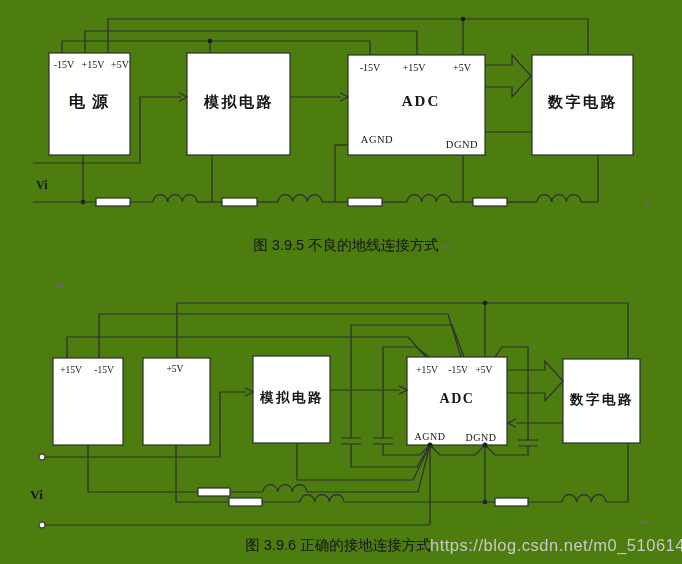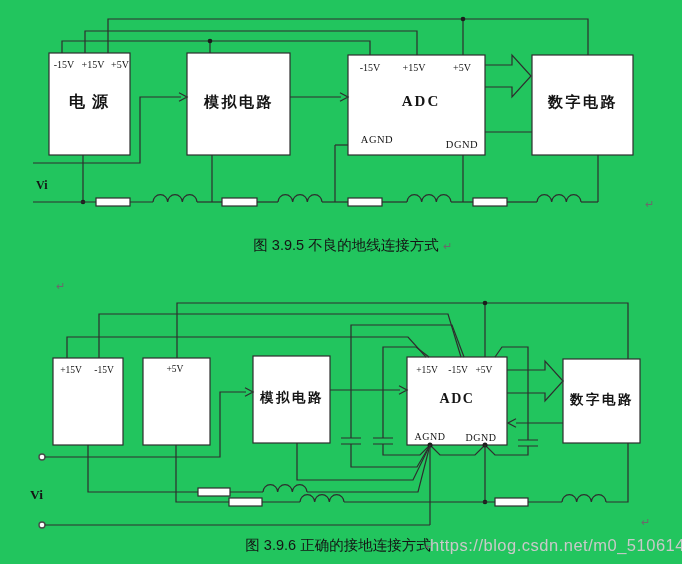--- a/index.html
+++ b/index.html
@@ -1,16 +1,16 @@
 <!DOCTYPE html>
 <html><head>
 <meta charset="utf-8">
 <style>
   html,body { margin:0; padding:0; background:#ffffff; }
-  .page { position:relative; width:682px; height:564px; background:#22c55e; overflow:hidden;
+  .page { position:relative; width:682px; height:564px; background:#4d7c0f; overflow:hidden;
           font-family:"Liberation Sans", sans-serif; }
   svg { position:absolute; left:0; top:0; }
   svg .wire   { fill:none; stroke:#2e2e2e; stroke-width:1.2; }
   svg .comp   { fill:#ffffff; stroke:#2e2e2e; stroke-width:1.2; }
   svg .dot    { fill:#1c1c1c; stroke:none; }
   svg .term   { fill:#ffffff; stroke:#4a4a4a; stroke-width:1.4; }
   svg text    { fill:#141414; stroke:none; }
   .pin     { font:10px "Liberation Serif", serif; }
   .pin-sm  { font:9.5px "Liberation Serif", serif; }
   .blk-lg  { font:bold 16px "Liberation Sans", sans-serif; letter-spacing:7px; }

